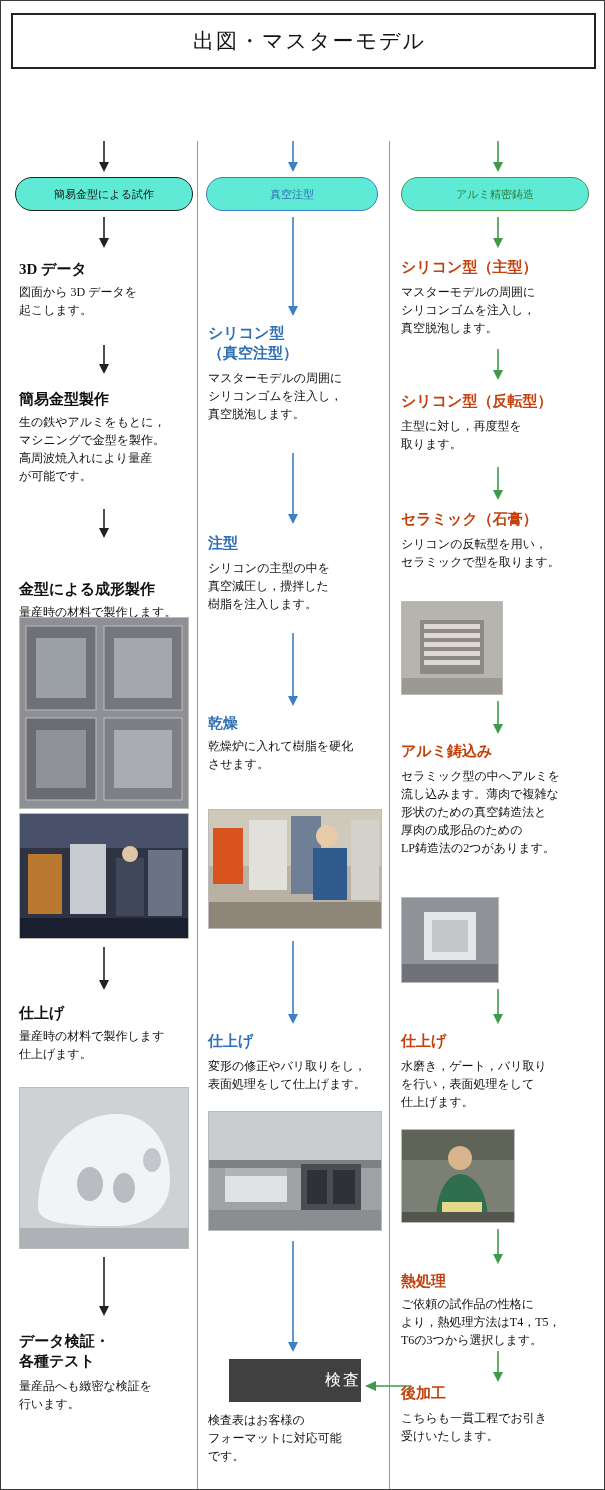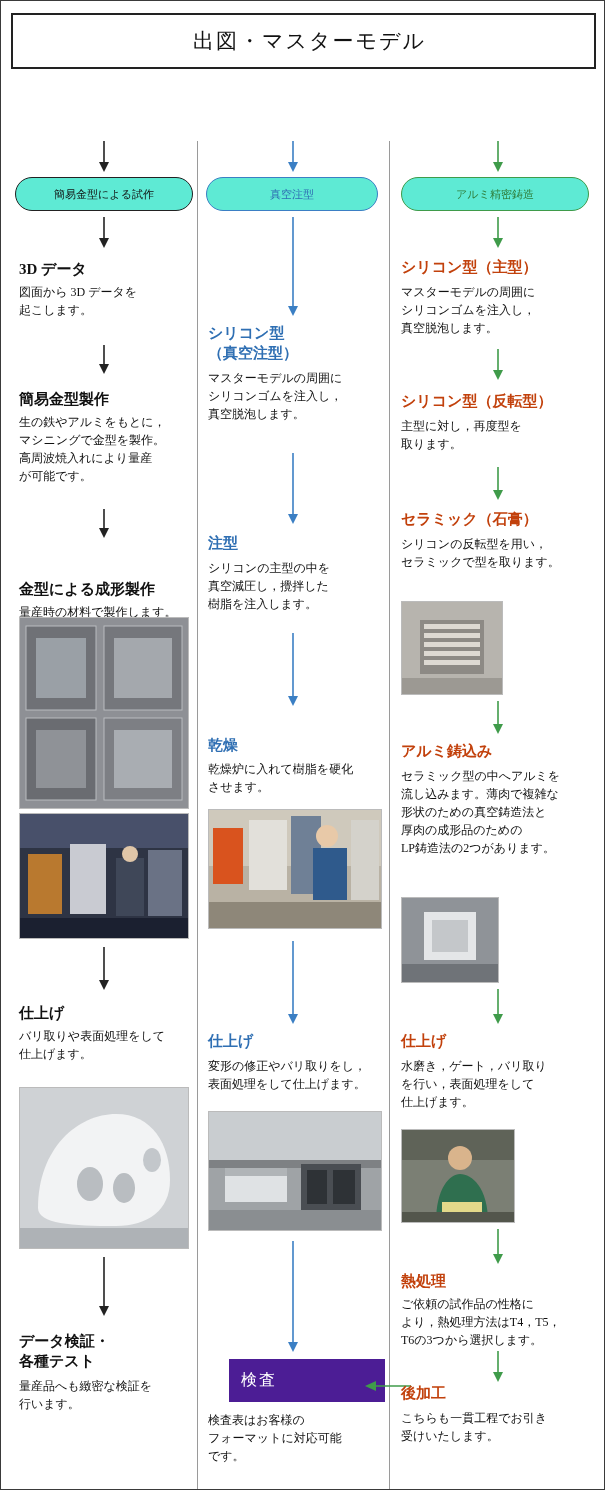--- a/index.html
+++ b/index.html
@@ -50,22 +50,22 @@
   }
   h3.step.blue{color:#2f6fb3;}
   h3.step.green{color:#c2410c;}
   p.desc{
     margin:0;font-size:12px;line-height:18px;
   }
   .photo{
     border:1px solid #bbb;display:block;
   }
   .inspect{
-    background:#4c1d95;color:#fff;text-align:left;
-    font-size:16px;padding:11px 12px;letter-spacing:2px;
+    background:#404040;color:#fff;text-align:right;
+    font-size:16px;padding:11px 0;letter-spacing:2px;
   }
   .abs{position:absolute;}
 </style>
 </head>
 <body>
 
 <div class="page">
 
   <div class="title-box">
     <span class="inner">出図・マスターモデル</span>
@@ -143,21 +143,21 @@
     <rect x="0" y="104" width="168" height="20" fill="#1b2030"></rect>
   </svg>
 
   <svg class="abs" style="left:96px;top:946px;" width="14" height="44">
     <line x1="7" y1="0" x2="7" y2="34" stroke="#222" stroke-width="1.6"></line>
     <polygon points="2,33 12,33 7,43" fill="#222"></polygon>
   </svg>
 
   <div class="abs" style="left:18px;top:1002px;width:178px;">
     <h3 class="step">仕上げ</h3>
-    <p class="desc" style="white-space:pre-line">バリ取りや表面処理をして
+    <p class="desc" style="white-space:pre-line">量産時の材料で製作します
 仕上げます。</p>
   </div>
 
   <svg class="abs photo" style="left:18px;top:1086px;" width="168" height="160">
     <rect x="0" y="0" width="168" height="160" fill="#cfd2d5"></rect>
     <path d="M18 120 C18 60 58 26 96 26 C132 26 150 56 150 92 C150 122 128 138 96 138 C52 138 18 136 18 120 Z" fill="#f2f3f4"></path>
     <ellipse cx="70" cy="96" rx="13" ry="17" fill="#b9bdc1"></ellipse>
     <ellipse cx="104" cy="100" rx="11" ry="15" fill="#b9bdc1"></ellipse>
     <ellipse cx="132" cy="72" rx="9" ry="12" fill="#c3c7cb"></ellipse>
     <rect x="0" y="140" width="168" height="20" fill="#aeb2b6"></rect>
@@ -205,21 +205,21 @@
     <p class="desc" style="white-space:pre-line;margin-top:6px;">シリコンの主型の中を
 真空減圧し，攪拌した
 樹脂を注入します。</p>
   </div>
 
   <svg class="abs" style="left:285px;top:632px;" width="14" height="74">
     <line x1="7" y1="0" x2="7" y2="64" stroke="#3b7fc4" stroke-width="1.6"></line>
     <polygon points="2,63 12,63 7,73" fill="#3b7fc4"></polygon>
   </svg>
 
-  <div class="abs" style="left:207px;top:736px;width:178px;font-family:Liberation Mono, monospace;">
+  <div class="abs" style="left:207px;top:712px;width:178px;">
     <h3 class="step blue">乾燥</h3>
     <p class="desc" style="white-space:pre-line;margin-top:0;">乾燥炉に入れて樹脂を硬化
 させます。</p>
   </div>
 
   <svg class="abs photo" style="left:207px;top:808px;" width="172" height="118">
     <rect x="0" y="0" width="172" height="118" fill="#b9b2a4"></rect>
     <rect x="0" y="0" width="172" height="56" fill="#cfc9bc"></rect>
     <rect x="4" y="18" width="30" height="56" fill="#d9531e"></rect>
     <rect x="40" y="10" width="38" height="70" fill="#e2e0da"></rect>

